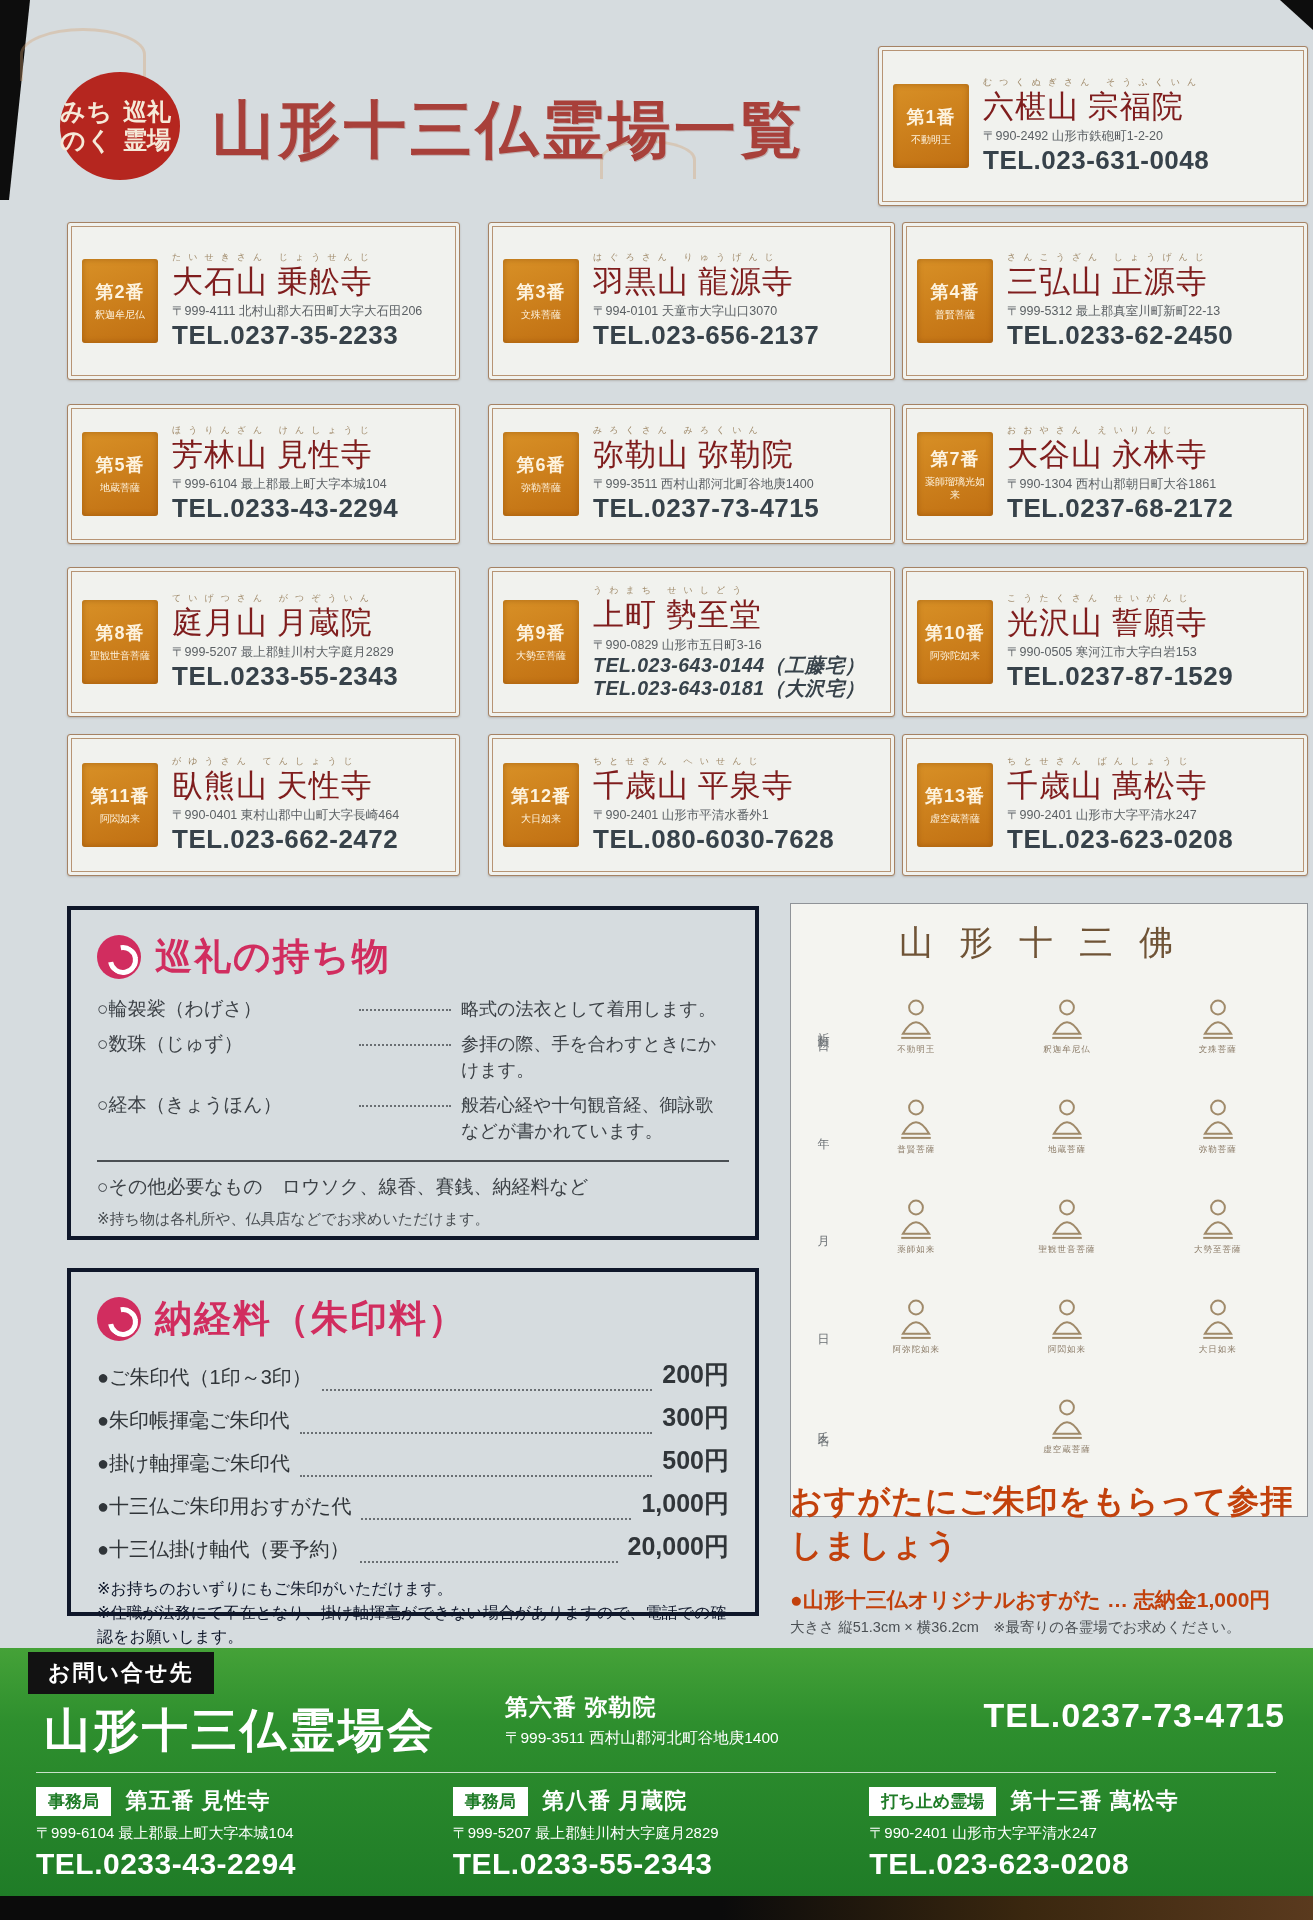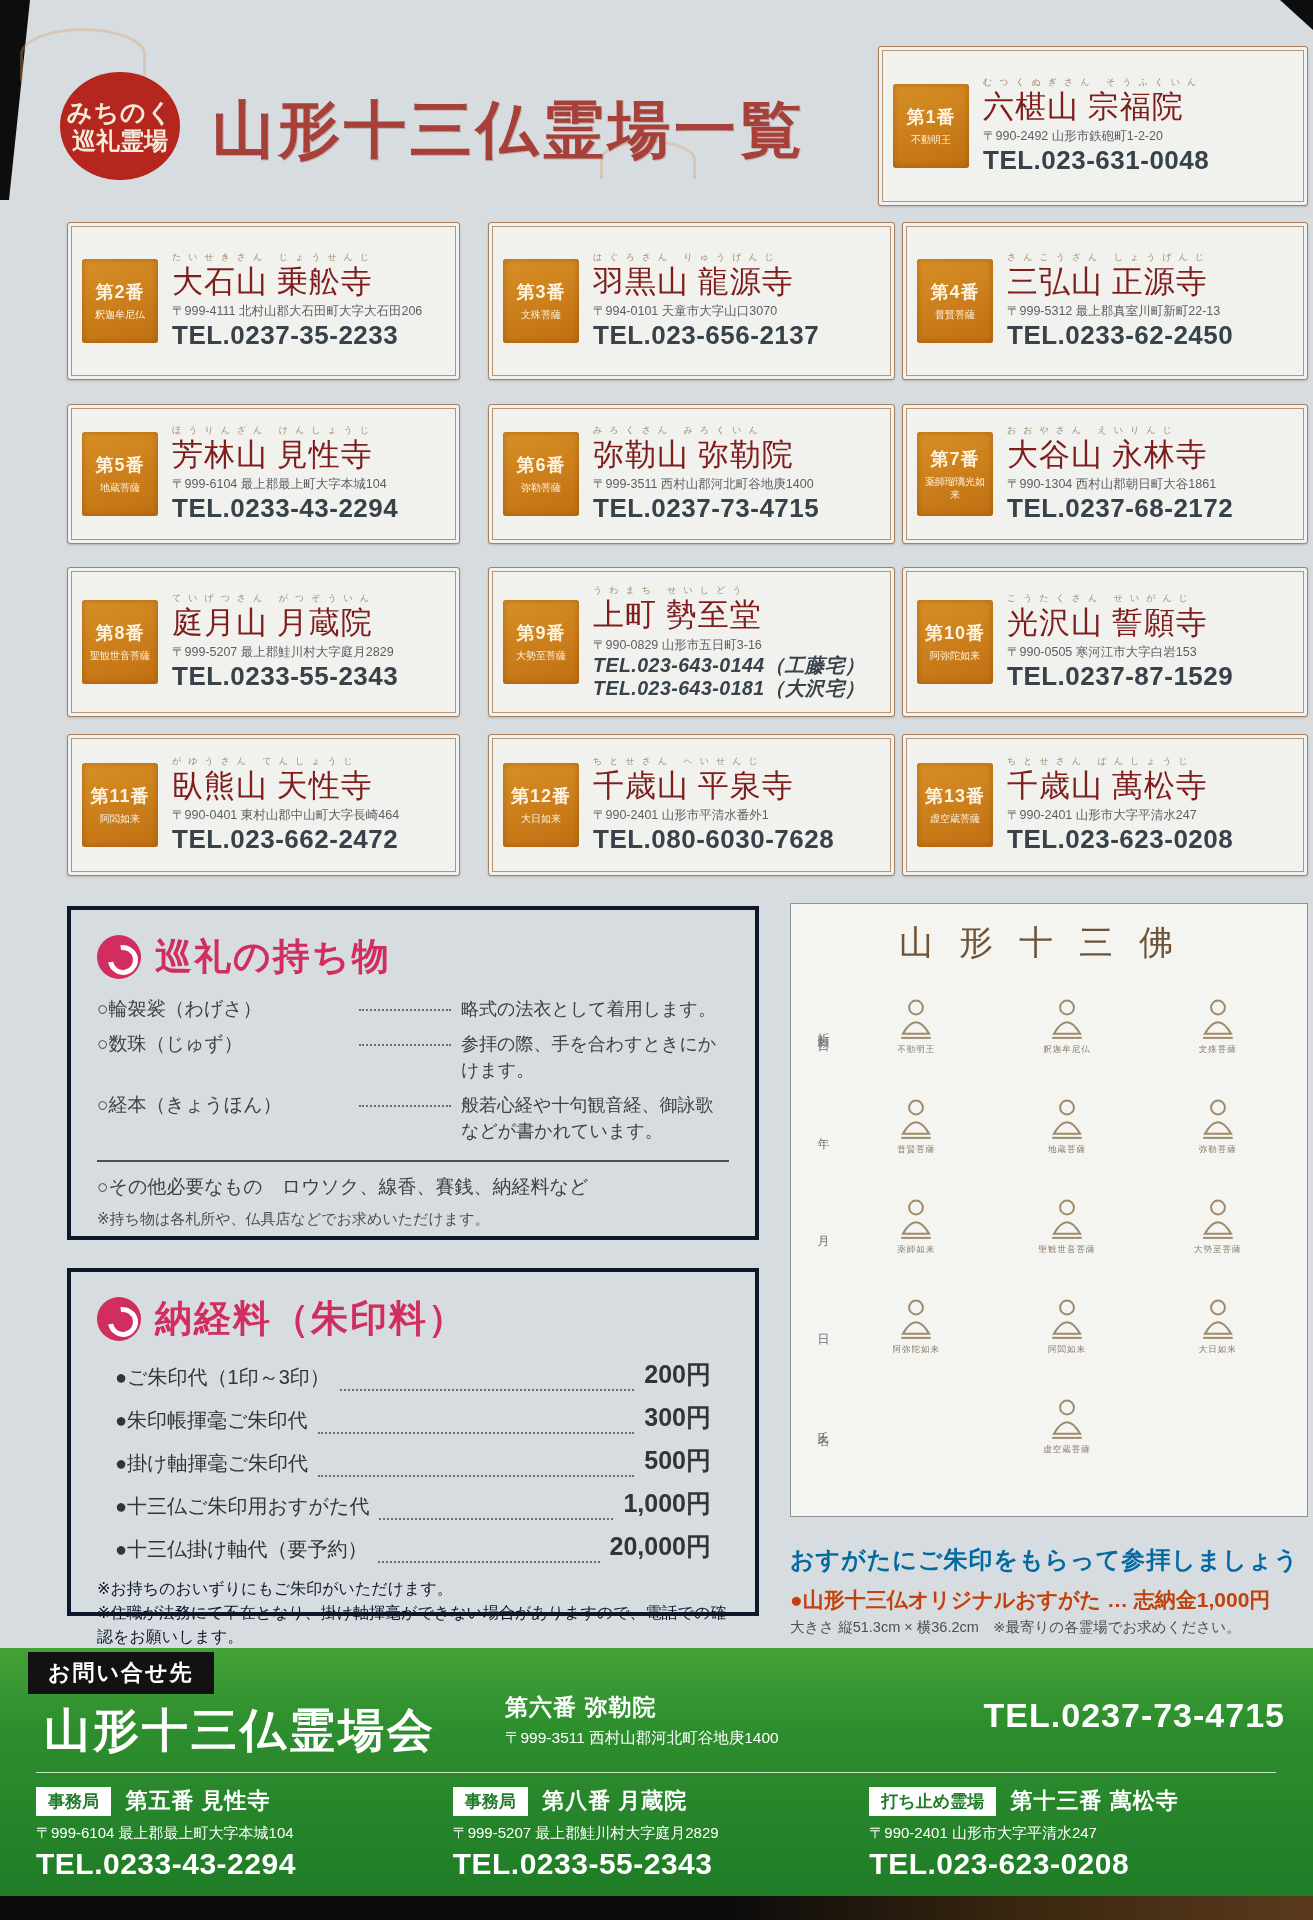--- a/index.html
+++ b/index.html
@@ -13,21 +13,21 @@
   .corner-tl{position:absolute;left:0;top:0;width:30px;height:200px;background:#0d0d0d;
     clip-path:polygon(0 0,100% 0,30% 100%,0 100%);}
   .corner-tr{position:absolute;right:0;top:0;width:60px;height:30px;background:#0d0d0d;
     clip-path:polygon(45% 0,100% 0,100% 100%);}
   .bottom-strip{position:absolute;left:0;bottom:0;width:100%;height:24px;
     background:linear-gradient(90deg,#0b0b0b 55%,#3a270f 78%,#5a3a1e);}
   .cloud{position:absolute;border:3px solid rgba(214,160,110,.35);border-bottom:none;
     border-radius:50% 50% 0 0;}
   
   .logo{position:absolute;left:60px;top:72px;width:120px;height:108px;background:#b5261f;
-    border-radius:50%;display:flex;flex-direction:column;align-items:center;justify-content:center;
+    border-radius:50%;display:flex;flex-direction:row;align-items:center;justify-content:center;
     color:#f5e9d8;font-weight:bold;line-height:1.15;}
   .logo .l1{font-size:25px;letter-spacing:1px;}
   .logo .l2{font-size:24px;letter-spacing:0;}
   .page-title{position:absolute;left:212px;top:88px;font-size:62px;font-weight:bold;
     color:#a8403a;letter-spacing:4px;font-family:"Liberation Serif","DejaVu Serif",serif;
     text-shadow:1px 1px 0 rgba(120,40,30,.25);}
   
   .cards-layer{position:absolute;inset:0;}
   .card{position:absolute;background:#f1f2ee;border:1px solid #a58264;border-radius:3px;
     box-shadow:inset 0 0 0 3px #f1f2ee, inset 0 0 0 4px #b79474, 0 1px 2px rgba(90,70,50,.25);
@@ -66,40 +66,40 @@
   .pink-icon::after{content:"";position:absolute;left:11px;top:10px;width:20px;height:20px;
     border:5px solid #fff;border-radius:50%;border-left-color:transparent;transform:rotate(35deg);}
   .box-title{font-size:37px;font-weight:bold;color:#d12d5f;letter-spacing:2px;}
   .b-item{display:flex;align-items:flex-start;margin:9px 0;font-size:19px;color:#3c4146;}
   .b-item .lbl{flex:0 0 252px;}
   .b-item .leader{flex:0 0 92px;border-bottom:2px dotted #6a6f73;height:13px;margin:0 10px;}
   .b-item .desc{flex:1;font-size:18px;line-height:1.45;}
   .b-rule{border:none;border-top:2px solid #4a4f53;margin:16px 0 12px;}
   .b-other{font-size:19px;color:#3c4146;margin:12px 0 10px;}
   .b-note{font-size:15px;color:#4a4f53;}
-  .f-item{display:flex;align-items:flex-end;margin:10px 18px;color:#303539;}
+  .f-item{display:flex;align-items:flex-end;margin:10px 0;color:#303539;}
   .f-item .lbl{font-size:20px;flex:0 0 auto;}
   .f-item .leader{flex:1;border-bottom:2px dotted #6a6f73;height:14px;margin:0 10px;}
   .f-item .price{font-size:25px;font-weight:bold;flex:0 0 auto;}
   .f-notes{margin-top:14px;}
   .f-note{font-size:16px;color:#0f172a;line-height:1.5;}
   
   #buddha-panel{position:absolute;left:790px;top:903px;width:518px;height:614px;
     background:#f4f4f0;border:1px solid #8f9398;box-sizing:border-box;padding:16px 14px;}
   .bp-title{font-size:34px;color:#6f5336;font-family:"Liberation Serif","DejaVu Serif",serif;
     letter-spacing:26px;text-align:center;margin-bottom:10px;white-space:nowrap;}
   .bp-body{display:flex;height:500px;}
   .bp-side{flex:0 0 36px;display:flex;flex-direction:column;justify-content:space-around;align-items:center;}
   .bp-side span{writing-mode:vertical-rl;font-size:12px;color:#6a6f73;letter-spacing:4px;}
   .bp-grid{flex:1;display:flex;flex-wrap:wrap;align-content:space-around;justify-content:space-around;}
   .bp-fig{flex:0 0 30%;display:flex;flex-direction:column;align-items:center;margin:4px 0;}
   .bp-fig .cap{font-size:8.5px;color:#8a7a66;margin-top:2px;letter-spacing:1px;}
   
-  .osugata-head{position:absolute;left:790px;top:1544px;width:520px;font-size:24px;font-weight:bold;
-    color:#0369a1;letter-spacing:1px;}
+  .osugata-head{position:absolute;left:790px;top:1480px;width:520px;font-size:32px;font-weight:bold;
+    color:#c2410c;letter-spacing:1px;}
   .osugata-l1{position:absolute;left:790px;top:1586px;width:520px;font-size:21px;font-weight:bold;color:#c2410c;}
   .osugata-l2{position:absolute;left:790px;top:1618px;width:520px;font-size:14.5px;color:#4a4f53;}
   
   #contact{position:absolute;left:0;top:1648px;width:1313px;height:248px;
     background:linear-gradient(180deg,#45a238 0,#2e8f2e 30%,#1f7c27 100%);color:#fff;}
   .c-label{position:absolute;left:28px;top:4px;background:#121212;color:#fff;font-size:22px;
     font-weight:bold;padding:6px 20px;letter-spacing:2px;}
   .c-org{position:absolute;left:44px;top:52px;font-size:46px;font-weight:bold;letter-spacing:3px;}
   .c-main-name{position:absolute;left:505px;top:44px;font-size:23px;font-weight:bold;letter-spacing:1px;}
   .c-main-addr{position:absolute;left:505px;top:80px;font-size:15.5px;}

